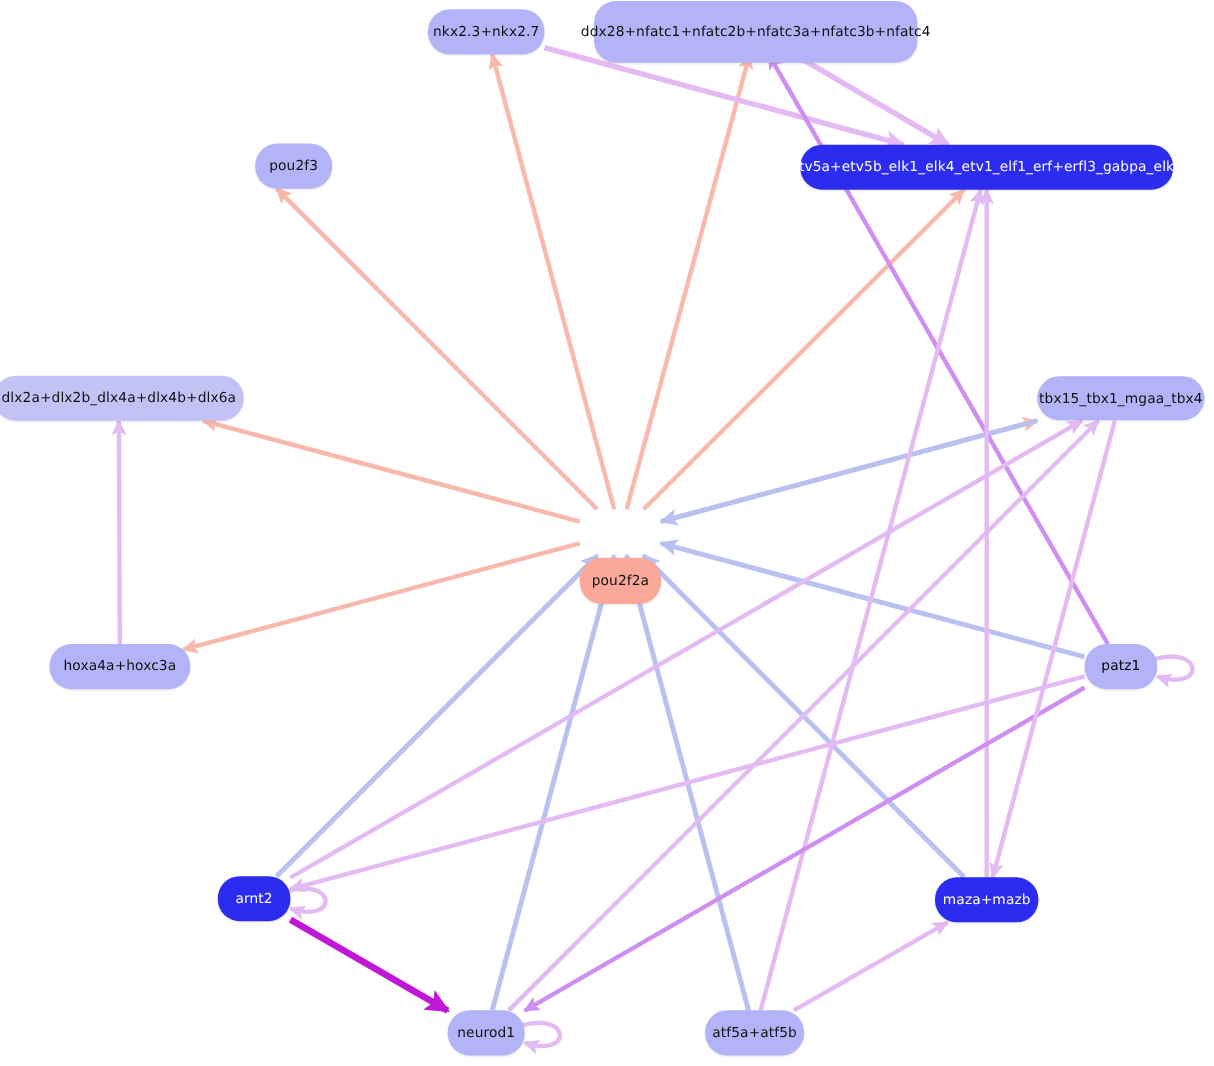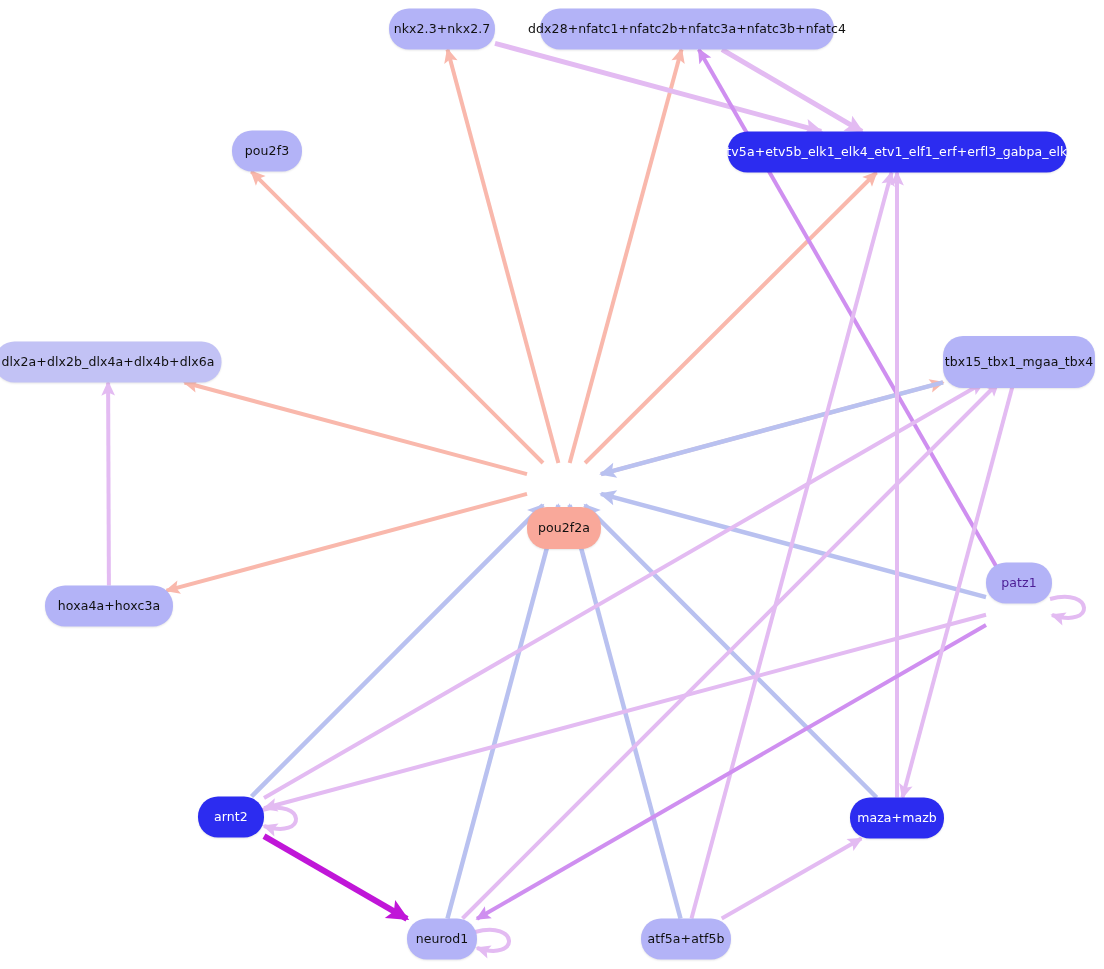--- a/index.html
+++ b/index.html
@@ -97,42 +97,42 @@
     <g id="loops-group">
         <path d="M 1050 599 C 1094 587, 1096 629, 1052 615" fill="none" stroke="#e3bbf2" stroke-width="4" marker-end="url(#arr2)"></path>
         <path d="M 262 810 C 306 798, 308 840, 264 826" fill="none" stroke="#e3bbf2" stroke-width="4" marker-end="url(#arr2)"></path>
         <path d="M 475 932 C 519 920, 521 962, 477 948" fill="none" stroke="#e3bbf2" stroke-width="4" marker-end="url(#arr2)"></path>
       </g>
   </svg>
   <div id="nodes-layer">
       <div class="node" style="left: 442px; top: 29px; width: 106px; height: 41px; background: rgb(179, 179, 247); color: rgb(16, 16, 16);">
         <span class="node-label">nkx2.3+nkx2.7</span>
       </div>
-      <div class="node" style="left: 687px; top: 29px; width: 294px; height: 41px; background: rgb(179, 179, 247); color: rgb(16, 16, 16);">
+      <div class="node" style="left: 687px; top: 29px; width: 294px; height: 56px; background: rgb(179, 179, 247); color: rgb(16, 16, 16);">
         <span class="node-label">ddx28+nfatc1+nfatc2b+nfatc3a+nfatc3b+nfatc4</span>
       </div>
       <div class="node" style="left: 897px; top: 152px; width: 339px; height: 41px; background: rgb(44, 44, 240); color: rgb(255, 255, 255);">
         <span class="node-label">etv5a+etv5b_elk1_elk4_etv1_elf1_erf+erfl3_gabpa_elk3</span>
       </div>
       <div class="node" style="left: 231px; top: 151px; width: 70px; height: 41px; background: rgb(179, 179, 247); color: rgb(16, 16, 16); margin-left: 36px;">
         <span class="node-label">pou2f3</span>
       </div>
       <div class="node" style="left: 108px; top: 362px; width: 227px; height: 41px; background: rgb(194, 194, 245); color: rgb(16, 16, 16);">
         <span class="node-label">dlx2a+dlx2b_dlx4a+dlx4b+dlx6a</span>
       </div>
-      <div class="node" style="left: 1019px; top: 362px; width: 152px; height: 52px; background: rgb(179, 179, 247); color: rgb(16, 16, 16);">
+      <div class="node" style="left: 1019px; top: 362px; width: 152px; height: 40px; background: rgb(179, 179, 247); color: rgb(16, 16, 16);">
         <span class="node-label">tbx15_tbx1_mgaa_tbx4</span>
       </div>
       <div class="node" style="left: 564px; top: 484px; width: 74px; height: 42px; background: rgb(249, 168, 154); color: rgb(16, 16, 16); margin-top: 44px;">
         <span class="node-label">pou2f2a</span>
       </div>
       <div class="node" style="left: 109px; top: 606px; width: 128px; height: 41px; background: rgb(179, 179, 247); color: rgb(16, 16, 16);">
         <span class="node-label">hoxa4a+hoxc3a</span>
       </div>
-      <div class="node" style="left: 1019px; top: 583px; width: 66px; height: 41px; background: rgb(179, 179, 247); color: #4c1d95;">
+      <div class="node" style="left: 1019px; top: 606px; width: 66px; height: 41px; background: rgb(179, 179, 247); color: #000000;">
         <span class="node-label">patz1</span>
       </div>
       <div class="node" style="left: 231px; top: 817px; width: 66px; height: 41px; background: rgb(44, 44, 240); color: rgb(255, 255, 255);">
         <span class="node-label">arnt2</span>
       </div>
       <div class="node" style="left: 897px; top: 818px; width: 94px; height: 41px; background: rgb(44, 44, 240); color: rgb(255, 255, 255);">
         <span class="node-label">maza+mazb</span>
       </div>
       <div class="node" style="left: 442px; top: 939px; width: 70px; height: 41px; background: rgb(179, 179, 247); color: rgb(16, 16, 16);">
         <span class="node-label">neurod1</span>

